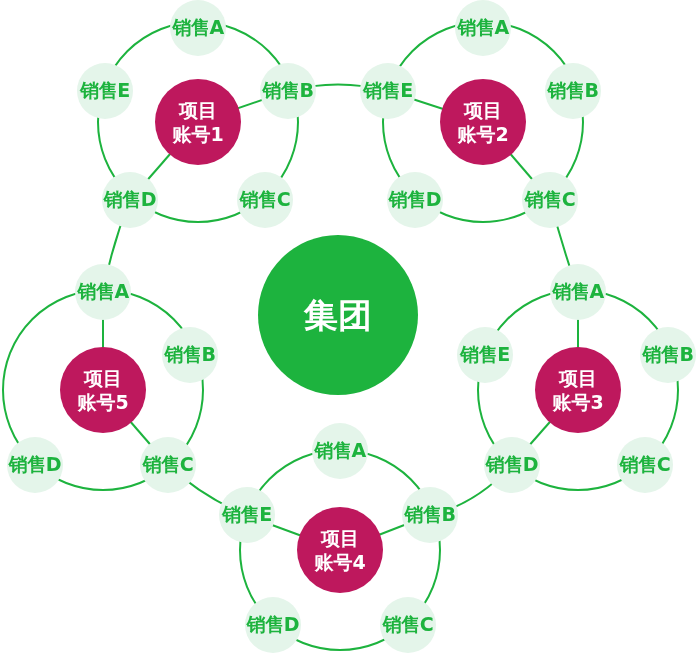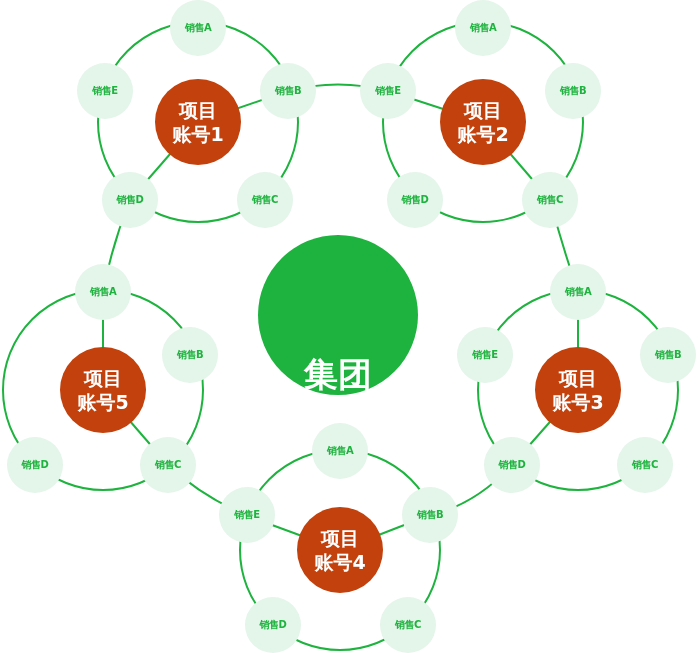--- a/index.html
+++ b/index.html
@@ -1,22 +1,22 @@
 <!DOCTYPE html>
 <html><head>
 <meta charset="utf-8">
 <style>
   html,body{margin:0;padding:0;background:#ffffff;}
   #stage{position:relative;width:698px;height:653px;overflow:hidden;background:#ffffff;
     font-family:"DejaVu Sans","Liberation Sans",sans-serif;}
   svg#lines{position:absolute;left:0;top:0;width:698px;height:653px;}
   .node{position:absolute;border-radius:50%;display:flex;align-items:center;justify-content:center;
     text-align:center;box-sizing:border-box;}
-  .sales{width:56px;height:56px;background:#e4f5ea;color:#1db33e;font-size:10px;font-weight:bold;letter-spacing:-0.5px;white-space:nowrap;}
-  .hub{width:86px;height:86px;background:#c2410c;color:#ffffff;font-size:19px;font-weight:bold;line-height:24px;}
+  .sales{width:56px;height:56px;background:#e4f5ea;color:#1db33e;font-size:19px;font-weight:bold;letter-spacing:-0.5px;white-space:nowrap;}
+  .hub{width:86px;height:86px;background:#be185d;color:#ffffff;font-size:19px;font-weight:bold;line-height:24px;}
   .center{width:160px;height:160px;background:#1db33e;color:#ffffff;font-size:34px;font-weight:bold;line-height:42px;}
   .lbl{display:block;}
 </style>
 </head>
 <body>
 
 <div id="stage">
   <svg id="lines" viewBox="0 0 698 653">
     <g fill="none" stroke="#1db33e" stroke-width="2">
 
@@ -38,21 +38,21 @@
       <line x1="483" y1="122" x2="550" y2="200"></line>
       <line x1="578" y1="390" x2="578" y2="292"></line>
       <line x1="578" y1="390" x2="512" y2="465"></line>
       <line x1="340" y1="550" x2="245" y2="515"></line>
       <line x1="340" y1="550" x2="430" y2="515"></line>
       <line x1="103" y1="390" x2="103" y2="292"></line>
       <line x1="103" y1="390" x2="168" y2="465"></line>
     </g>
   </svg>
 
-  <div class="node center" style="left:258px;top:235px;align-items:flex-end;">
+  <div class="node center" style="left:258px;top:235px;">
     <div>
       <span class="lbl">集团</span>
     </div>
   </div>
 
   <div class="node hub" style="left:155px;top:79px;">
     <div>
         <span class="lbl">项目</span>
         <span class="lbl">账号1</span>
       </div>

